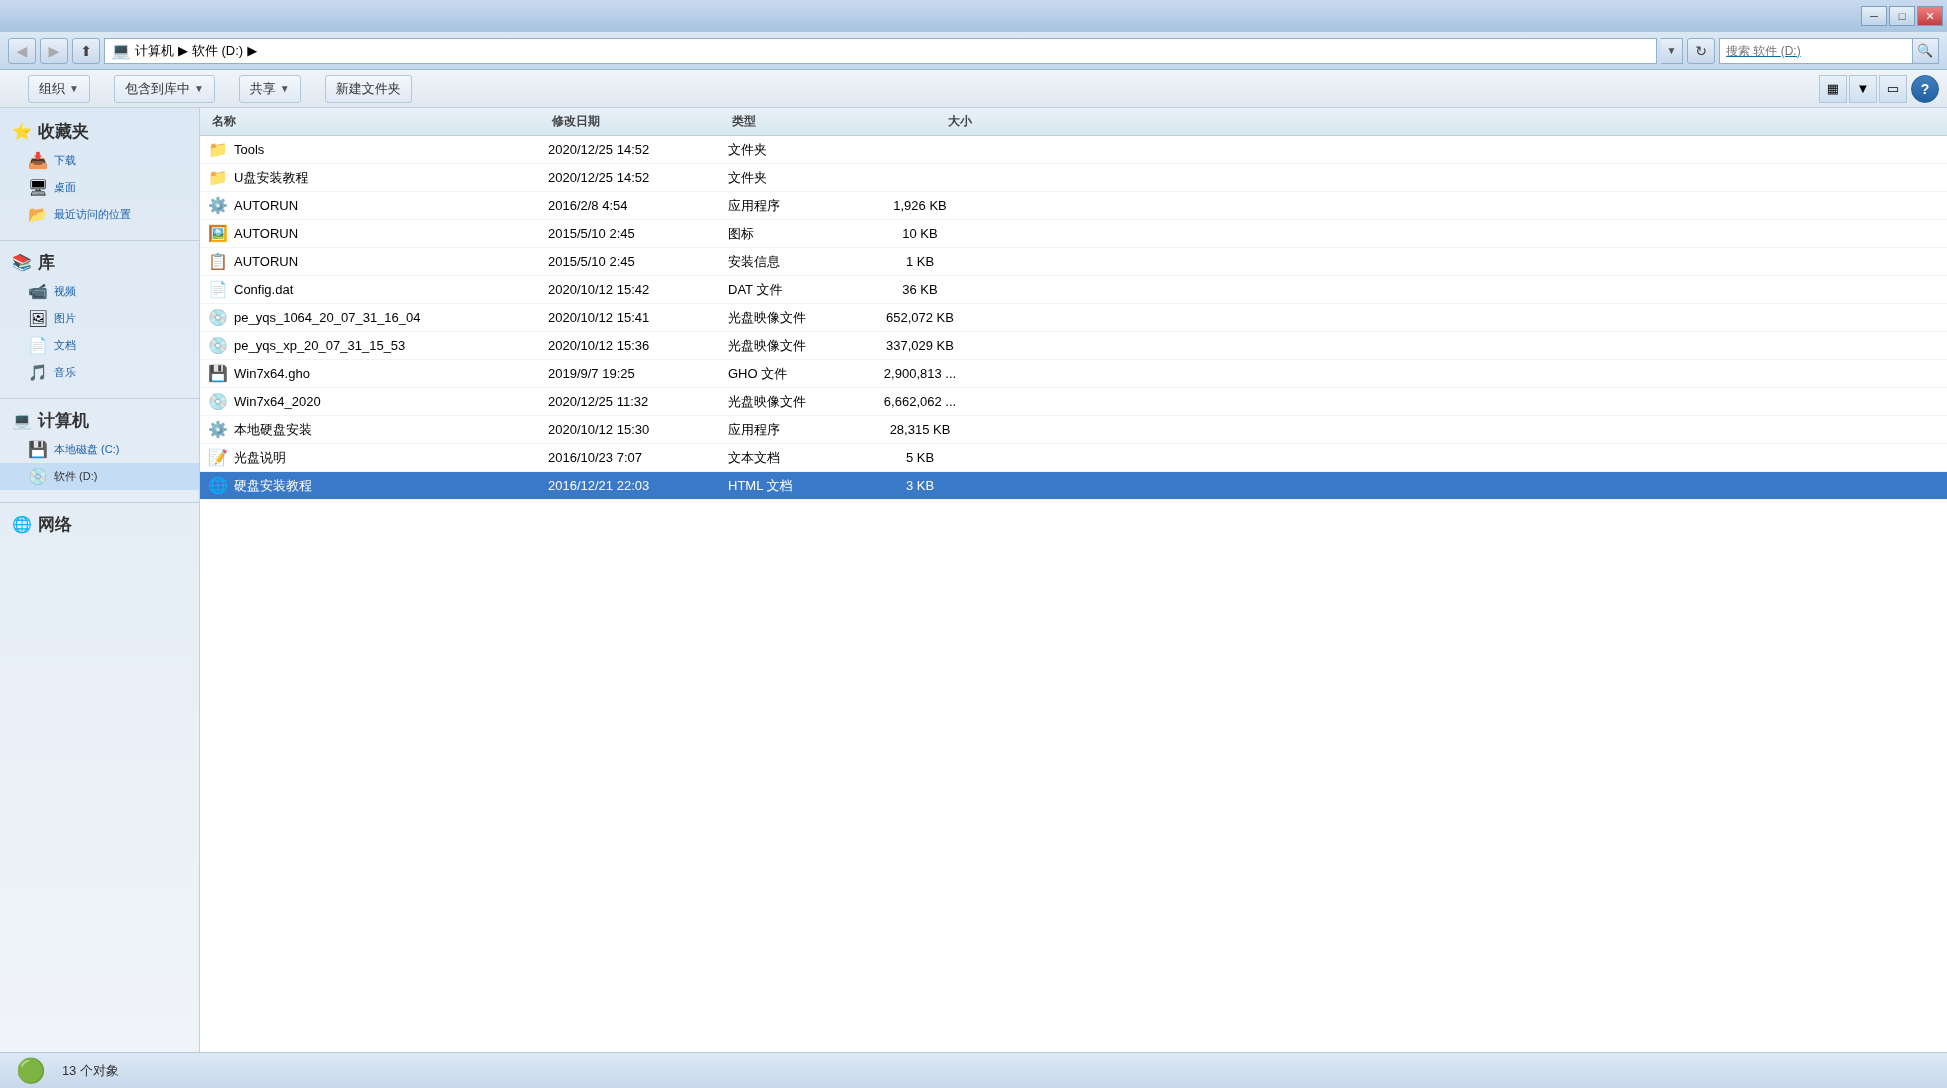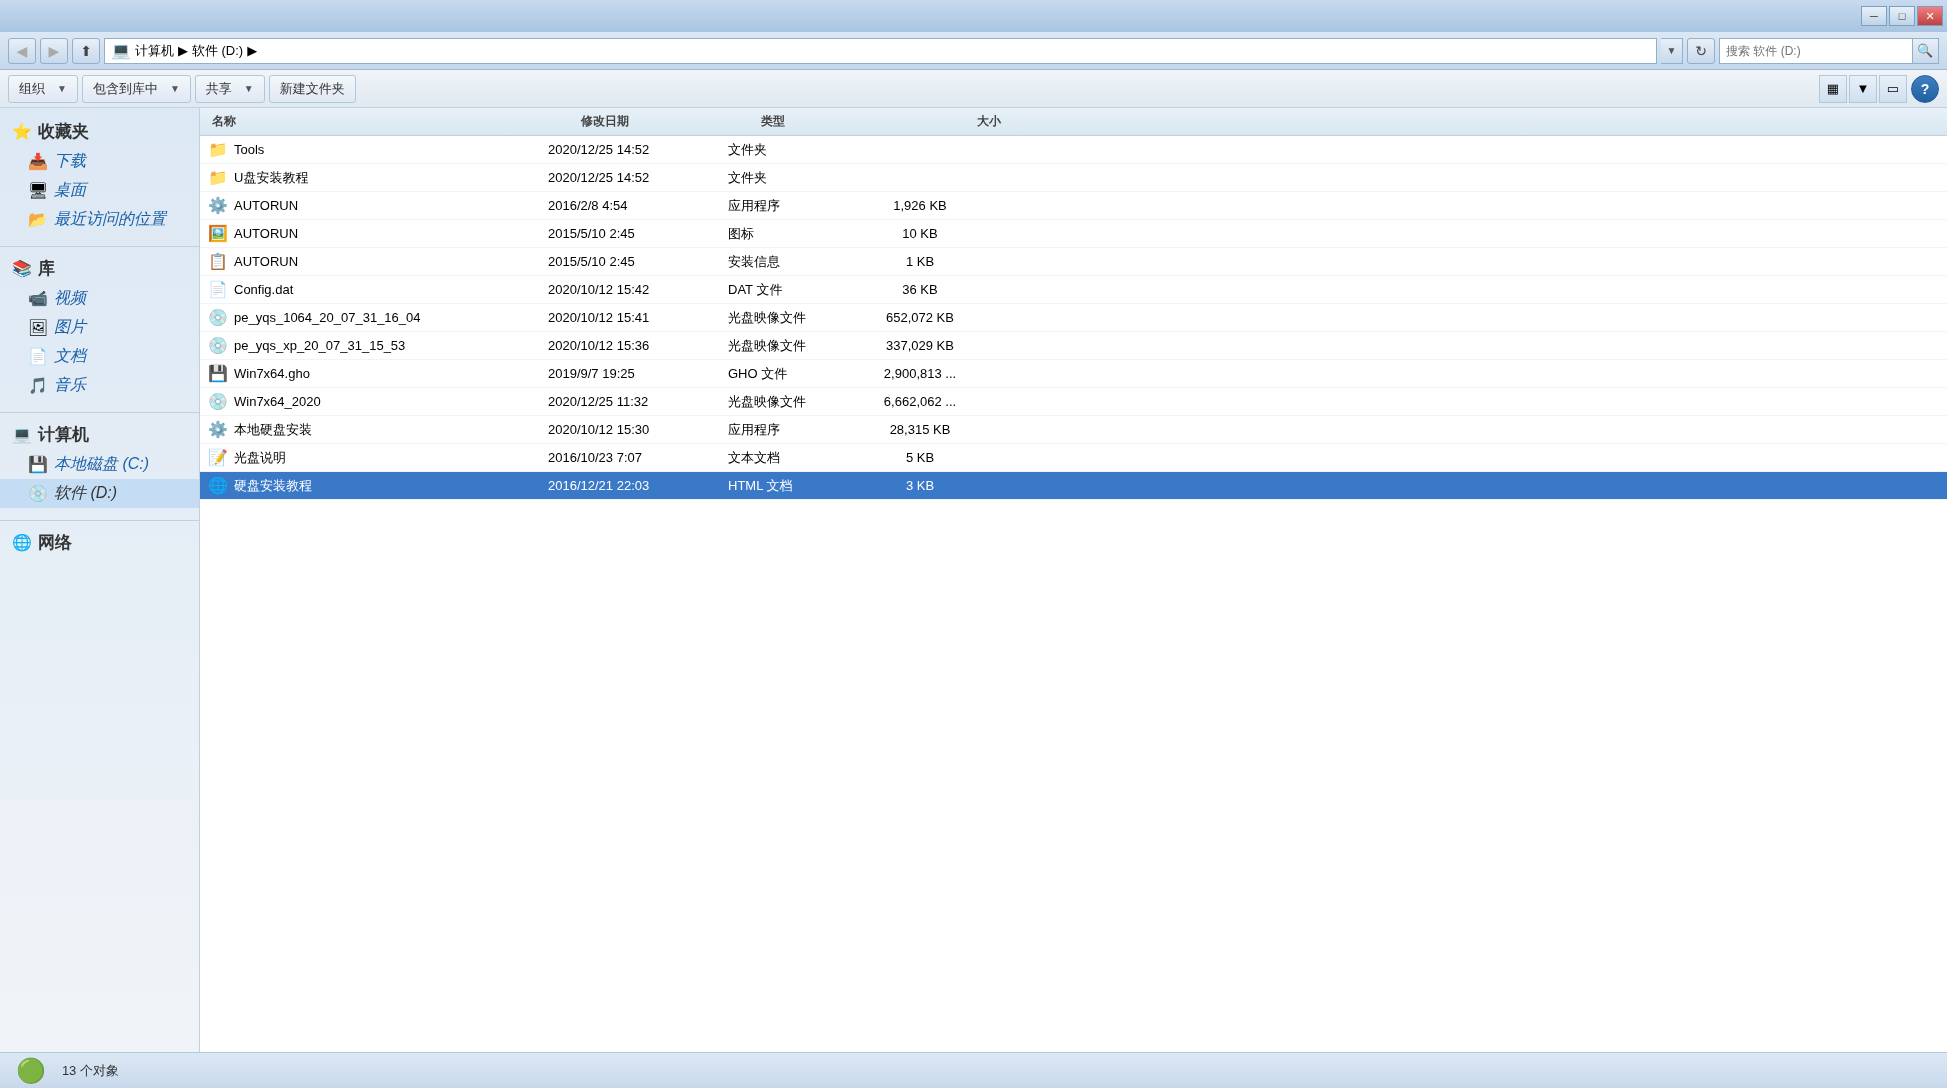--- a/index.html
+++ b/index.html
@@ -106,23 +106,24 @@
     }
     .toolbar-btn {
       height: 28px;
       padding: 0 10px;
       background: linear-gradient(to bottom, #f4f8fc, #e0e8f4);
       border: 1px solid #b0c8dc;
       border-radius: 3px;
       cursor: pointer;
       display: flex;
       align-items: center;
-      gap: 12px;
+      gap: 4px;
       font-size: 13px;
       color: #333;
+      margin-left: 20px;
     }
     .toolbar-dropdown {
       font-size: 10px;
       color: #555;
     }
     .help-btn {
       margin-left: auto;
       width: 28px;
       height: 28px;
       background: linear-gradient(to bottom, #4080c0, #2060a0);
@@ -189,23 +190,22 @@
     }
     .sidebar-item.selected {
       background: #c4dcf4;
     }
     .sidebar-item-icon {
       font-size: 16px;
       width: 20px;
       text-align: center;
     }
     .sidebar-item-text {
-      font-size: 16px;
+      font-size: 11px;
       color: #1a5fa8;
-      font-style: italic;
     }
     .sidebar-item-text.black { color: #333; }
     .sidebar-divider {
       height: 1px;
       background: #c0d0e0;
       margin: 6px 0;
     }
 
     
     .file-area {
@@ -226,21 +226,21 @@
       font-weight: bold;
     }
     .col-header {
       font-size: 12px;
       color: #444;
       cursor: pointer;
       user-select: none;
       padding: 0 4px;
     }
     .col-name { width: 340px; }
-    .col-date { width: 180px; margin-left: 29px; }
+    .col-date { width: 180px; }
     .col-type { width: 140px; }
     .col-size { width: 120px; text-align: right; padding-right: 16px; }
 
     
     .file-list {
       flex: 1;
       overflow-y: auto;
       background: #fff;
     }
     .file-row {
@@ -355,21 +355,21 @@
       <span class="breadcrumb-text">软件 (D:)</span>
       <span class="breadcrumb-arrow">▶</span>
     </div>
     <div class="address-dropdown">
       <span>▼</span>
     </div>
     <div class="refresh-btn">
       <span>↻</span>
     </div>
     <div style="display:flex;align-items:center;width:220px;height:26px;border:1px solid #90b0cc;background:#fff;">
-      <input type="text" style="border: none; outline: none; font-size: 12px; color: #0369a1; flex: 1 1 0%; padding: 0px 6px; background: transparent;" placeholder="搜索 软件 (D:)">
+      <input type="text" style="border: none; outline: none; font-size: 12px; color: #0369a1; flex: 1 1 0%; padding: 0px 6px; background: transparent; text-decoration: underline;" placeholder="搜索 软件 (D:)">
       <div style="width:26px;height:100%;background:linear-gradient(to bottom,#e8f0f8,#c8d8ec);border-left:1px solid #90b0cc;display:flex;align-items:center;justify-content:center;cursor:pointer;">
         <span>🔍</span>
       </div>
     </div>
   </div>
 </div>
 
 <div class="toolbar">
   <div class="toolbar-inner">
     <div class="toolbar-left">

